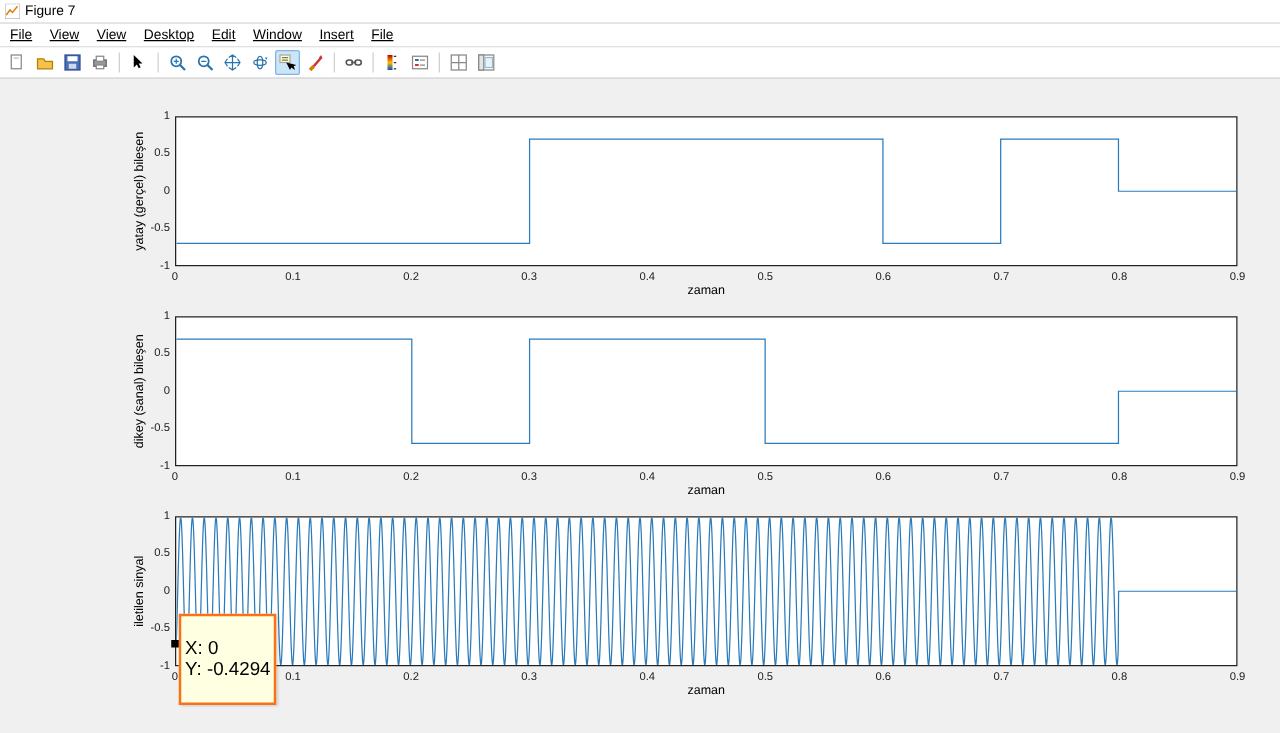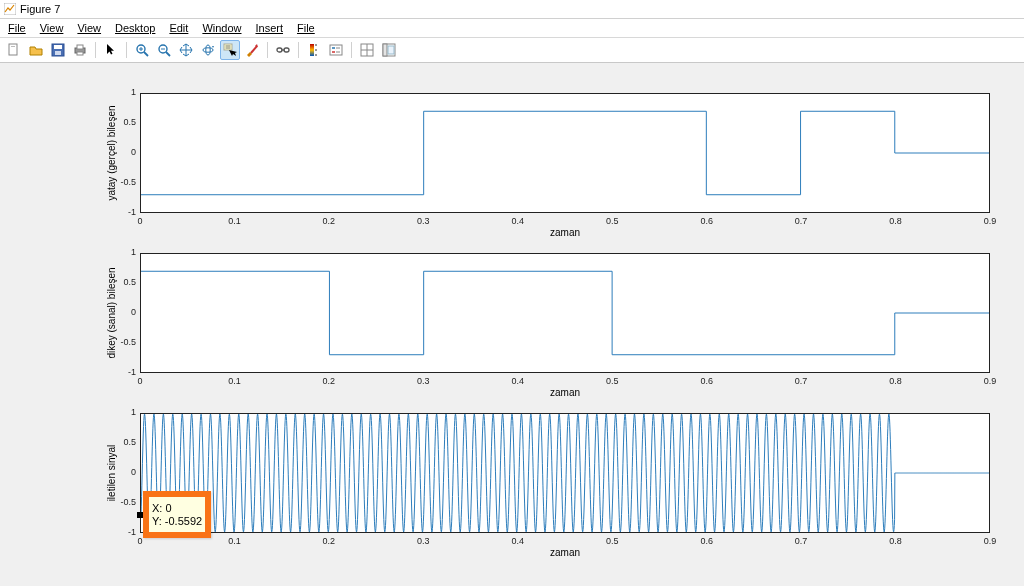--- a/index.html
+++ b/index.html
@@ -84,23 +84,23 @@
     text-align: center;
   }
   .tick {
     position: absolute;
     font-size: 9px;
     color: #222;
   }
   .datatip {
     position: absolute;
     background: #ffffe1;
-    border: 6px solid #f97316;
-    font-size: 11px;
-    padding: 5px 3px;
+    border: 2px solid #f97316;
+    font-size: 15px;
+    padding: 18px 3px;
     line-height: 1.1;
     white-space: nowrap;
     box-shadow: 1px 1px 2px rgba(0,0,0,.15);
   }
   .datatip-marker {
     position: absolute;
     width: 6px; height: 6px;
     background: #000;
   }
   svg.plot { position:absolute; left:0; top:0; width:100%; height:100%; }
@@ -317,16 +317,16 @@
     <div class="tick" style="left: 505.778px; top: 473px; width: 24px; text-align: center;">0.4</div>
     <div class="tick" style="left: 600.222px; top: 473px; width: 24px; text-align: center;">0.5</div>
     <div class="tick" style="left: 694.667px; top: 473px; width: 24px; text-align: center;">0.6</div>
     <div class="tick" style="left: 789.111px; top: 473px; width: 24px; text-align: center;">0.7</div>
     <div class="tick" style="left: 883.556px; top: 473px; width: 24px; text-align: center;">0.8</div>
     <div class="tick" style="left: 978px; top: 473px; width: 24px; text-align: center;">0.9</div>
     <div class="xlabel" style="left: 140px; width: 850px; top: 484px;">zaman</div>
     <div class="ylabel" style="left: 106px; top: 470px; width: 120px; text-align: center;">iletilen sinyal</div>
     <div class="datatip" style="left: 143px; top: 428.426px;">
       <div>X: 0</div>
-      <div>Y: -0.5592</div>
+      <div>Y: -0.4294</div>
     </div>
     <div class="datatip-marker" style="left: 137px; top: 449.426px;"></div>
   </div>
 
 </body></html>

